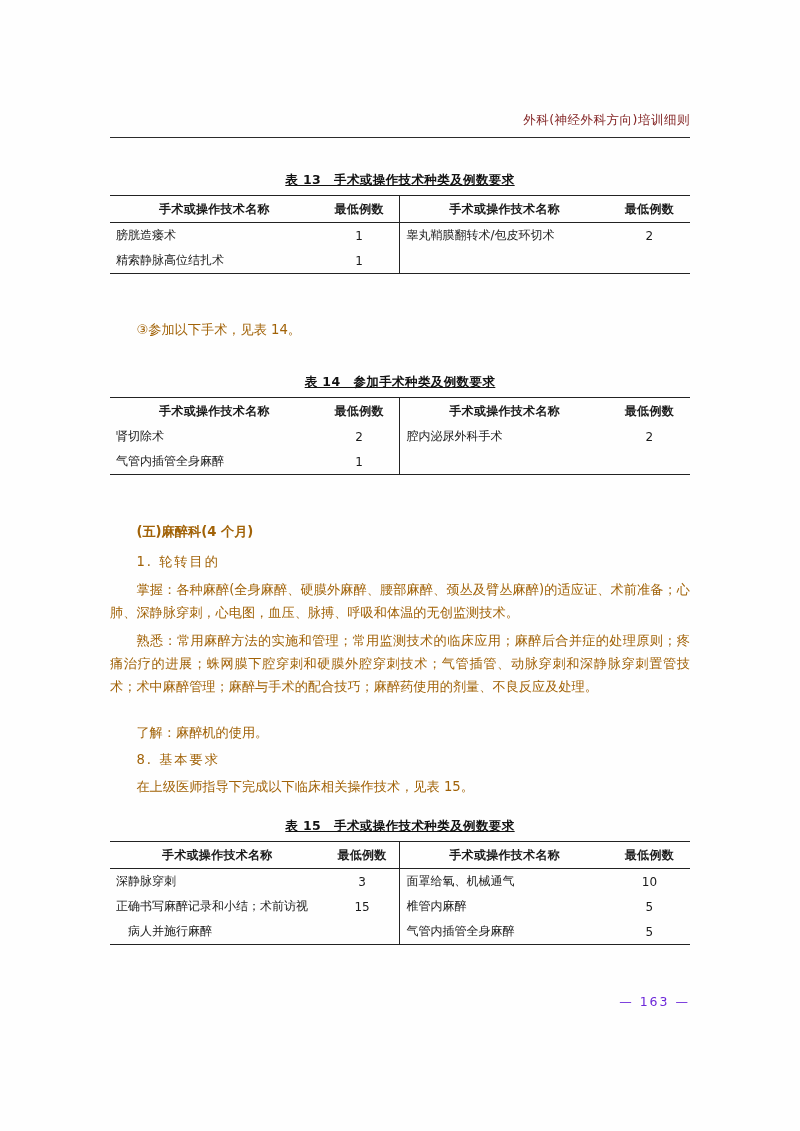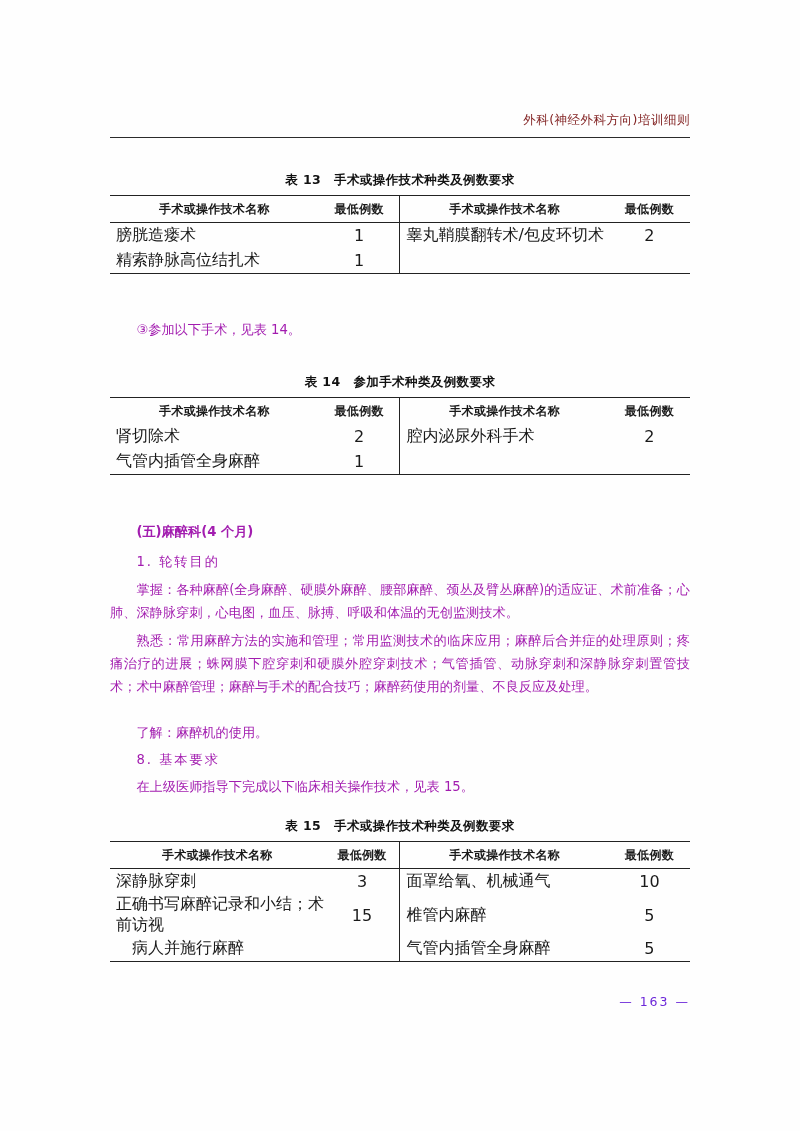--- a/index.html
+++ b/index.html
@@ -48,20 +48,21 @@
   
   .table-block { position: absolute; left: 0; width: 100%; }
 
   .table-caption {
     text-align: center;
     font-size: 12.5px;
     font-weight: bold;
     letter-spacing: 0.4px;
     margin-bottom: 6px;
     color: #111;
+    text-decoration: underline;
   }
   table.dt {
     width: 100%;
     border-collapse: collapse;
     font-size: 12px;
     table-layout: fixed;
   }
   table.dt th, table.dt td {
     padding: 0;
     font-weight: normal;
@@ -73,35 +74,35 @@
     height: 26px;
     vertical-align: middle;
     letter-spacing: 0.3px;
   }
   .rule-top td, .rule-top th { border-top: 1.6px solid #222; }
   .rule-mid td, .rule-mid th { border-top: 1px solid #222; }
   .rule-bot td, .rule-bot th { border-bottom: 1.6px solid #222; }
   table.dt tbody td {
     height: 25px;
     vertical-align: middle;
-    font-size: 16px;
+    font-size: 12px;
   }
   .c-name { text-align: left; padding-left: 6px !important; }
   .c-num  { text-align: center; }
   .divider { border-left: 1px solid #222; }
 
   
   .para {
     position: absolute;
     left: 0;
     width: 100%;
     font-size: 13.2px;
     line-height: 1.75;
     text-align: justify;
-    color: #a21caf;
+    color: #a16207;
   }
   .indent2 { text-indent: 2em; }
   .heading-b { font-weight: bold; }
 
   .pagenum {
     position: absolute;
     bottom: 122px;
     right: 0;
     font-size: 12.5px;
     letter-spacing: 2px;

